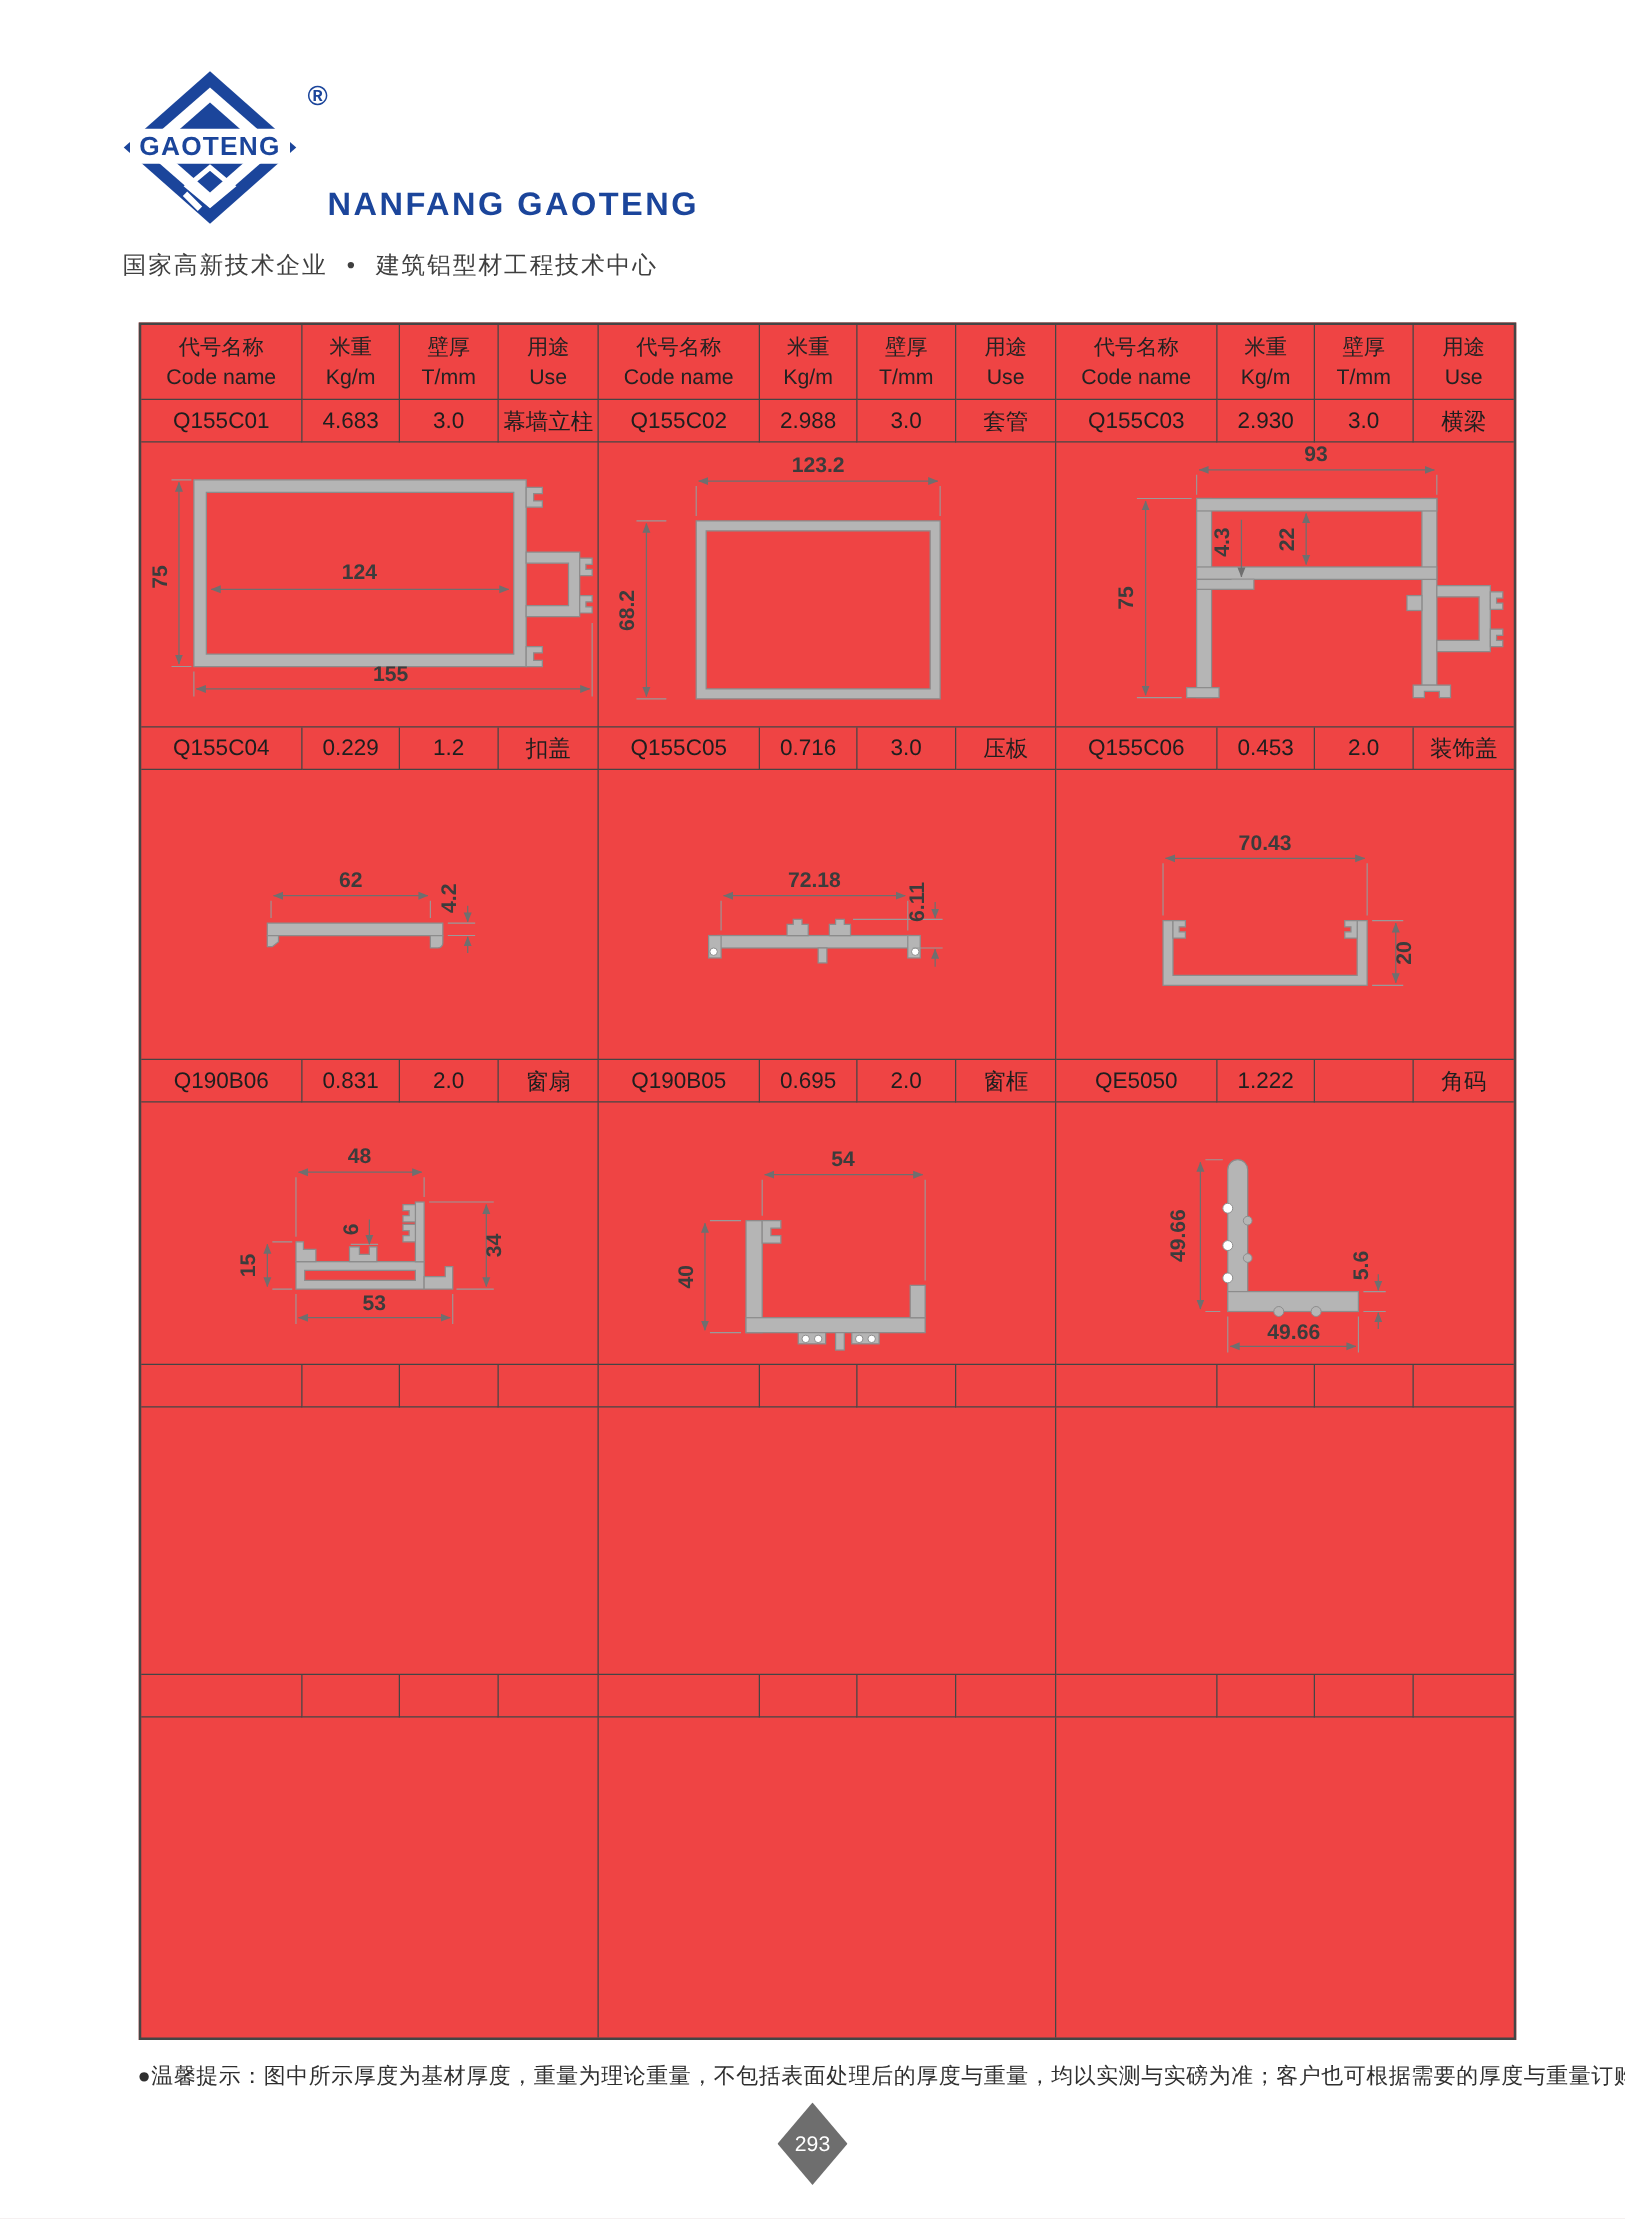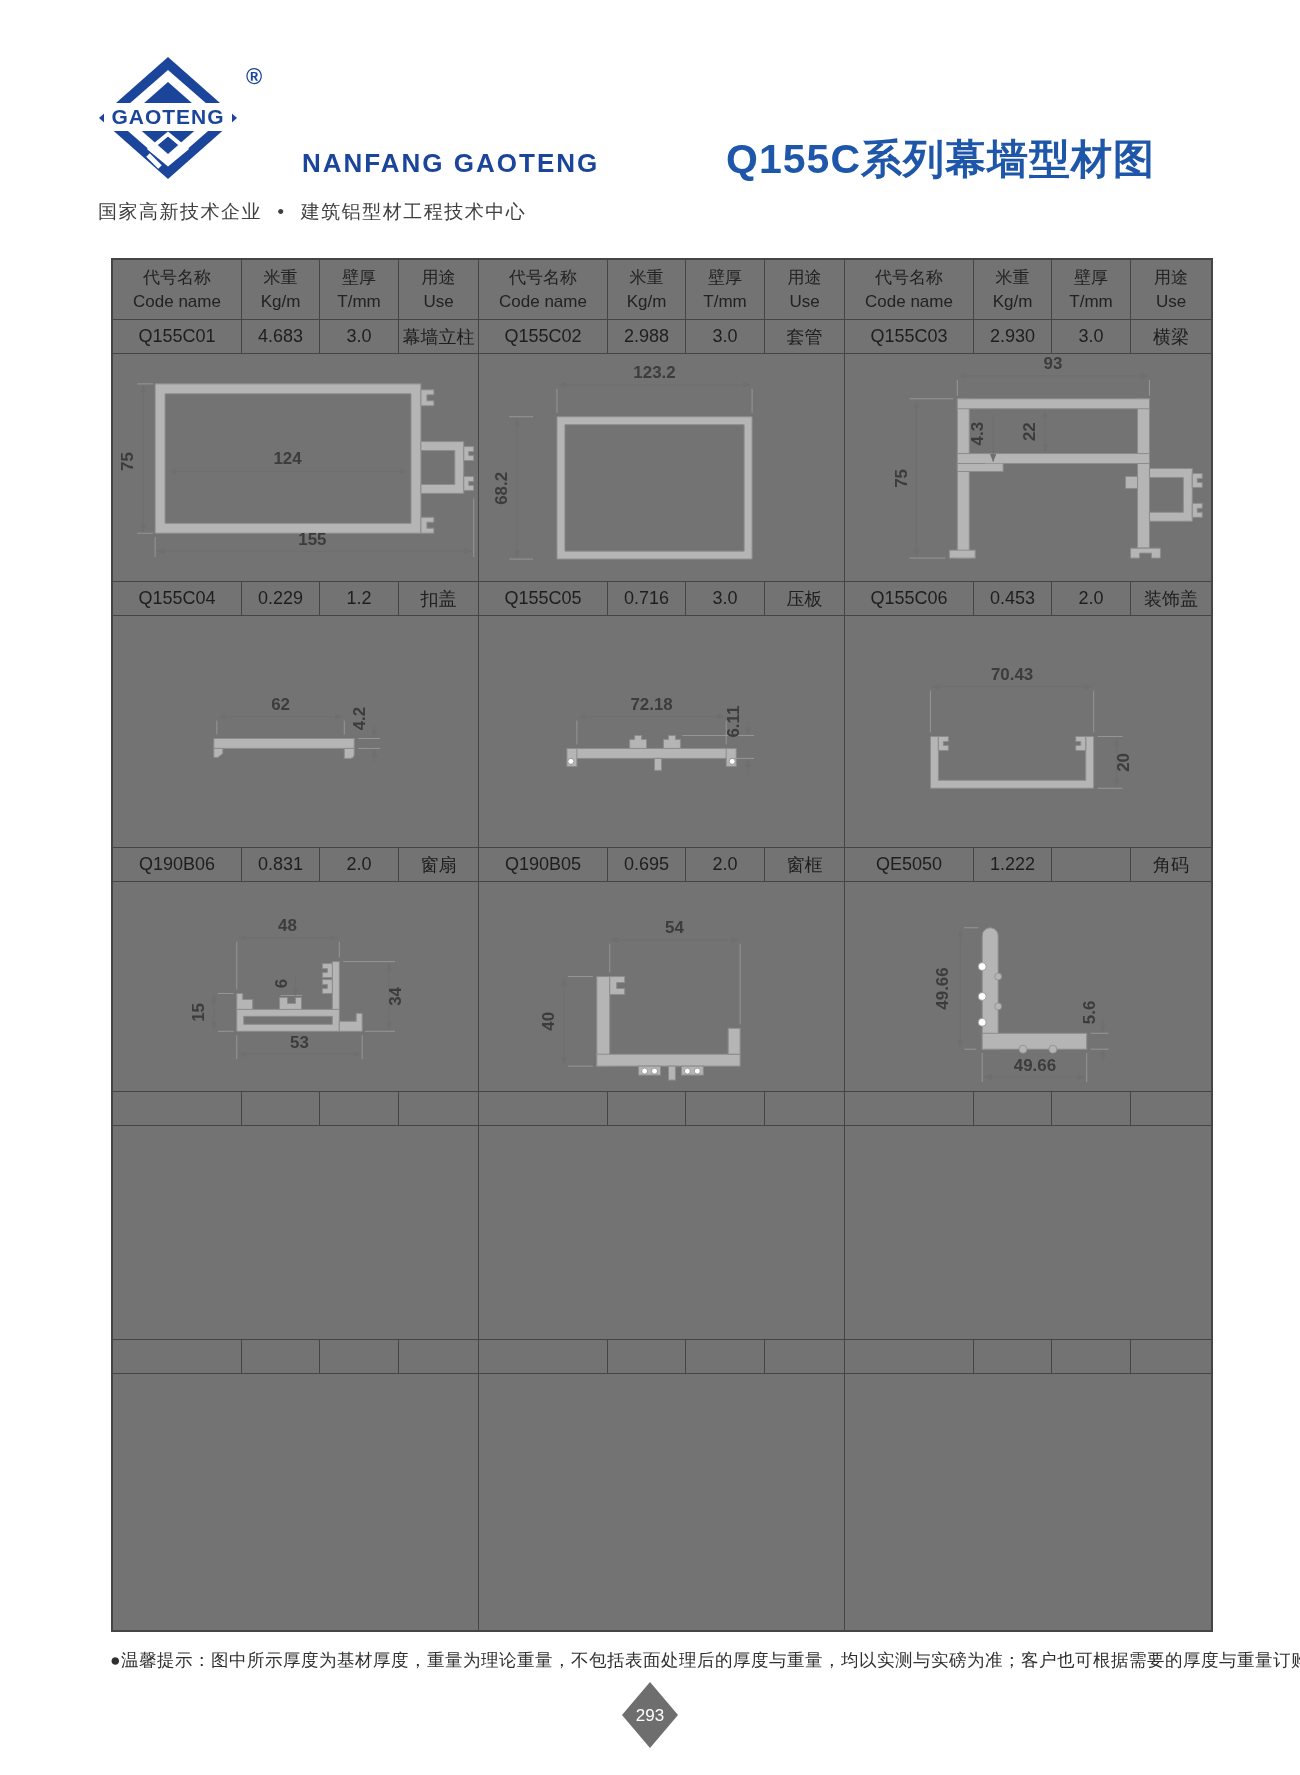--- a/index.html
+++ b/index.html
@@ -8,34 +8,34 @@
   #page {
     position: relative; width: 1300px; height: 1775px;
     background: #ffffff; margin: 0 auto; overflow: hidden;
   }
   
   #logo-svg { position:absolute; left:98px; top:56px; width:140px; height:126px; }
   #reg-mark { position:absolute; left:246px; top:64px; font-size:22px; font-weight:bold; color:#1b459b; }
   #company-cn { position:absolute; left:260px; top:80px; font-size:57px; font-weight:bold;
     color:#1b459b; letter-spacing:9px; white-space:nowrap; }
   #company-en { position:absolute; left:262px; top:148px; font-size:26px; font-weight:bold;
-    color:#1b459b; letter-spacing:2px; white-space:nowrap;margin-left:40px; }
+    color:#1b459b; letter-spacing:2px; white-space:nowrap; }
   #tagline { position:absolute; left:98px; top:199px; font-size:19px; color:#3f3f3f;
     letter-spacing:1.5px; white-space:nowrap;font-family:Liberation Mono, monospace; }
   #title-cn { position:absolute; right:145px; top:132px; font-size:41px; font-weight:bold;
     color:#1e56a9; letter-spacing:1px; white-space:nowrap; }
   #title-en { position:absolute; right:146px; top:188px; font-size:23px; color:#3f3f3f;
     white-space:nowrap; }
   
   #spec-table {
     position:absolute; left:111px; top:258px;
     display:grid;
     grid-template-columns:129px 78px 79px 80px 129px 78px 79px 80px 129px 78px 79px 80px;
     grid-template-rows:60px 34px 228px 34px 232px 34px 210px 34px 214px 34px 256px;
-    border:2px solid #454545; background:#737373;
+    border:2px solid #454545; background:#ef4444;
   }
   .c { border-right:1px solid #454545; border-bottom:1px solid #454545;
        display:flex; flex-direction:column; align-items:center; justify-content:center;
        font-size:18px; color:#1e1e1e; overflow:hidden; }
   .c.nr { border-right:none; }
   .c.nb { border-bottom:none; }
   .h div { font-size:17px; line-height:1.4; text-align:center; color:#222; }
   .draw { grid-column:span 4; position:relative;font-weight:bold; }
   .draw svg { position:absolute; left:0; top:0; width:100%; height:100%; }
   
@@ -71,21 +71,20 @@
     <polygon fill="#ffffff" points="70,14 125,62 70,110 15,62"></polygon>
     <polygon fill="#1b459b" points="70,26 111,62 70,98 29,62"></polygon>
     <rect fill="#ffffff" x="6" y="47" width="128" height="28"></rect>
     <polygon fill="none" stroke="#ffffff" stroke-width="4" points="70,78 88,93 70,108 52,93"></polygon>
     <line x1="50" y1="99" x2="62" y2="111" stroke="#ffffff" stroke-width="5"></line>
     <text x="70" y="68" text-anchor="middle" style="font-family:'Liberation Sans',sans-serif;font-size:21px;font-weight:bold;fill:#1b459b;letter-spacing:1px">GAOTENG</text>
   </svg>
   <div id="reg-mark">®</div>
   <div id="company-en">NANFANG GAOTENG</div>
   <div id="tagline">国家高新技术企业 • 建筑铝型材工程技术中心</div>
-  <div id="title-cn">Q155C系列幕墙型材图</div>
 
   <div id="spec-table">
 
     <div class="c h">
         <div>代号名称</div>
         <div>Code name</div>
       </div>
     <div class="c h">
         <div>米重</div>
         <div>Kg/m</div>

